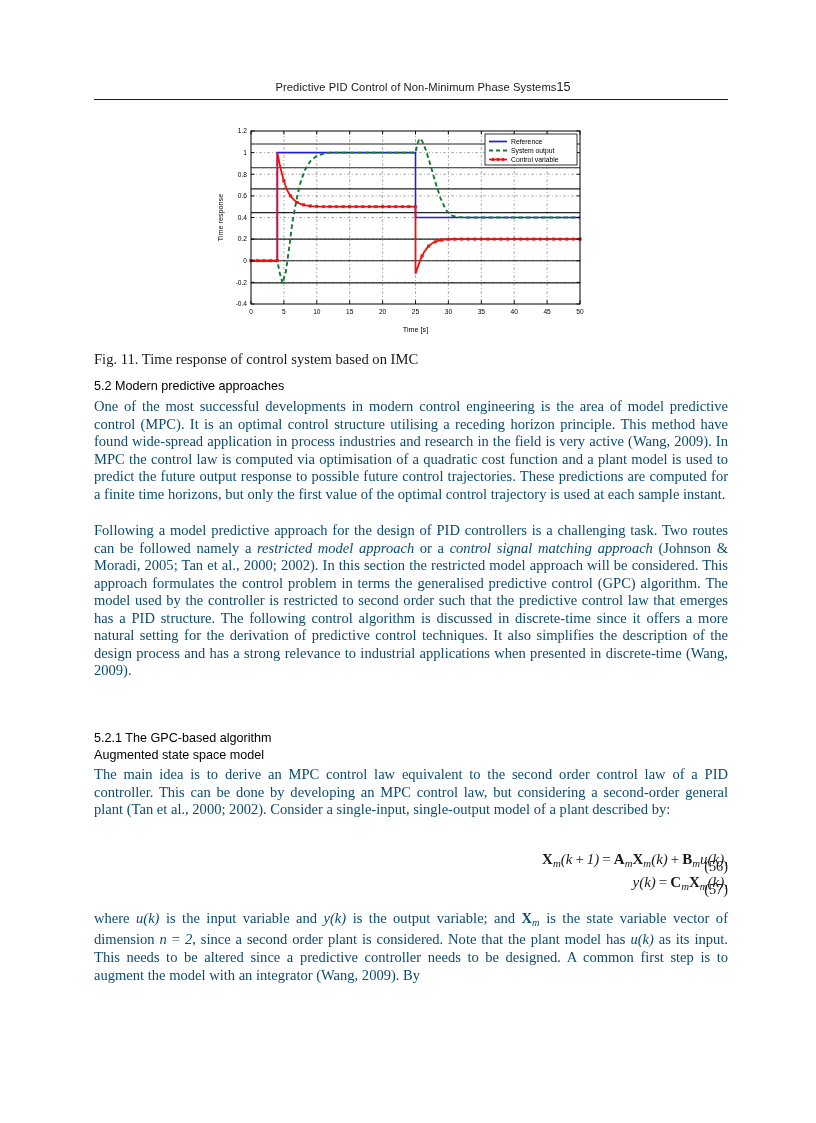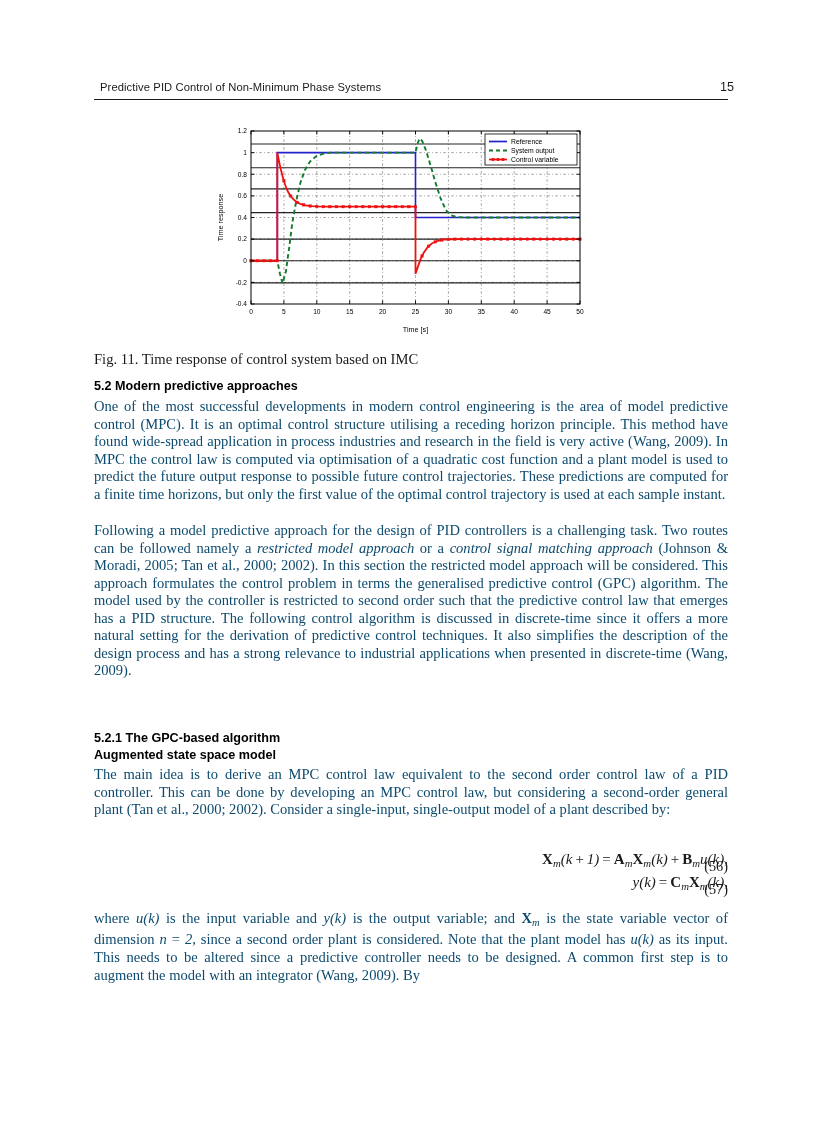--- a/index.html
+++ b/index.html
@@ -13,22 +13,22 @@
   }
   .page{
     position:absolute;
     left:0;top:0;
     width:816px;height:1123px;
   }
 
   
   .header{
     position:absolute;
-    left:100px;top:80px;width:634px;
-    display:flex;align-items:baseline;justify-content:space-between;
+    left:106px;top:80px;width:634px;
+    display:flex;align-items:baseline;justify-content:center;
   }
   .header-title{
     font-family:"Liberation Sans", sans-serif;
     font-size:11.2px;
     letter-spacing:.1px;
     color:#1a1a1a;
   }
   .header-pageno{
     font-family:"Liberation Sans", sans-serif;
     font-size:12.6px;
@@ -56,21 +56,21 @@
     left:94px;top:350px;width:640px;
     font-size:14.6px;
     line-height:1.25;
   }
 
   
   .h-sec{
     position:absolute;
     left:94px;
     font-family:"Liberation Sans", sans-serif;
-    font-weight:bold;
+    font-weight:normal;
     font-size:12.6px;
     color:#000;
   }
   .para{
     position:absolute;
     left:94px;width:634px;
     font-size:14.55px;
     line-height:17.55px;
     text-align:justify;
     text-justify:inter-word;

